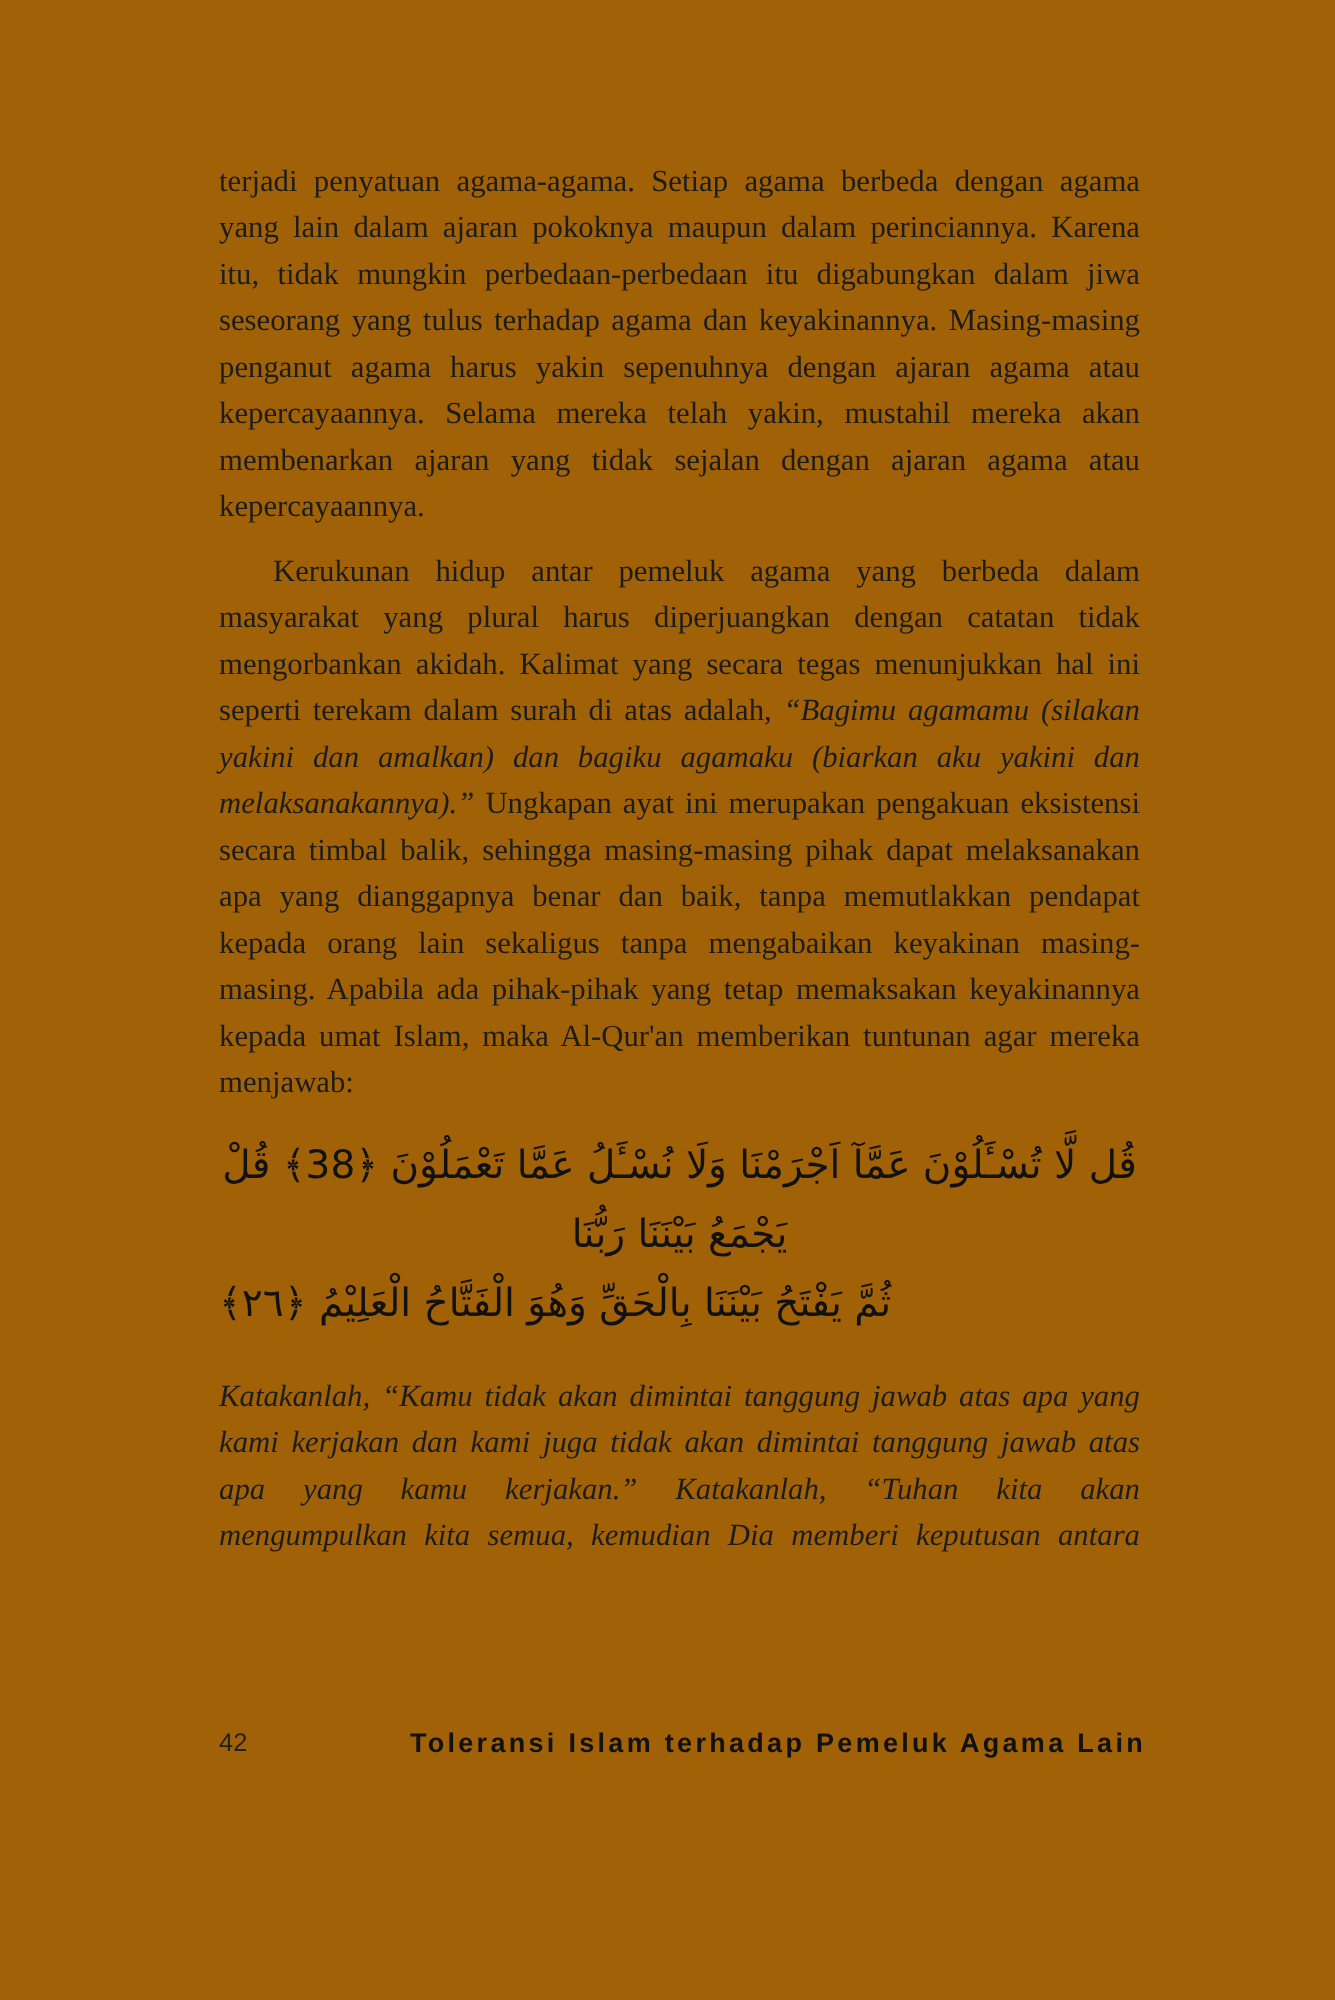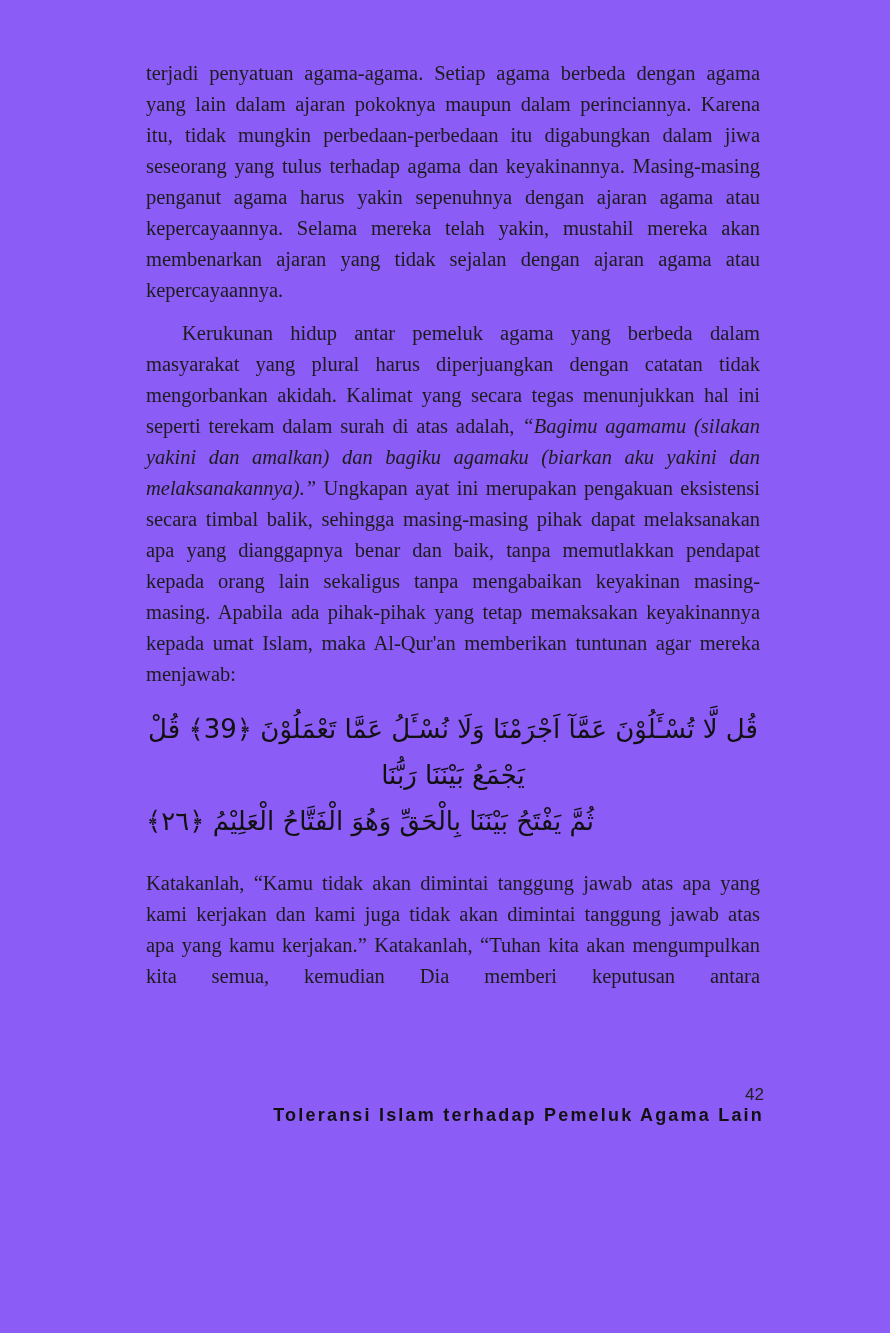--- a/index.html
+++ b/index.html
@@ -5,23 +5,23 @@
   html, body {
     margin: 0;
     padding: 0;
     background: #ffffff;
   }
   .page {
     position: relative;
     width: 890px;
     height: 1333px;
     margin: 0 auto;
-    background: #8b5cf6;
+    background: #a16207;
     box-sizing: border-box;
-    padding: 58px 130px 0 146px;
+    padding: 106px 130px 0 146px;
     font-family: "Liberation Serif", serif;
     color: #1c1c1c;
     overflow: hidden;
   }
   .body-text p {
     margin: 0;
     font-size: 20.5px;
     line-height: 31px;
     text-align: justify;
     word-spacing: 0.08em;
@@ -44,35 +44,35 @@
     color: #111111;
   }
   .arabic-line-1 {
     text-align: center;
   }
   .arabic-line-2 {
     text-align: left;
   }
   .translation {
     margin-top: 24px;
+    font-style: italic;
     font-size: 20.5px;
     line-height: 31px;
     text-align: justify;
     text-align-last: justify;
     word-spacing: 0.1em;
   }
   .footer {
     position: absolute;
-    top: 1085px;
+    top: 1152px;
     left: 146px;
     right: 126px;
     display: flex;
     justify-content: space-between;
-    align-items: flex-end;
-    flex-direction: column;
+    align-items: flex-start;
   }
   .page-number {
     font-family: "Liberation Sans", sans-serif;
     font-size: 17px;
     color: #222222;
   }
   .running-title {
     font-family: "Liberation Sans", sans-serif;
     font-size: 18px;
     font-weight: bold;
@@ -85,21 +85,21 @@
 
 <div class="page">
 
   <div class="body-text">
     <p class="para-1">terjadi penyatuan agama-agama. Setiap agama berbeda dengan agama yang lain dalam ajaran pokoknya maupun dalam perinciannya. Karena itu, tidak mungkin perbedaan-perbedaan itu digabungkan dalam jiwa seseorang yang tulus terhadap agama dan keyakinannya. Masing-masing penganut agama harus yakin sepenuhnya dengan ajaran agama atau kepercayaannya. Selama mereka telah yakin, mustahil mereka akan membenarkan ajaran yang tidak sejalan dengan ajaran agama atau kepercayaannya.</p>
 
     <p class="para-2"><span>Kerukunan hidup antar pemeluk agama yang berbeda dalam masyarakat yang plural harus diperjuangkan dengan catatan tidak mengorbankan akidah. Kalimat yang secara tegas menunjukkan hal ini seperti terekam dalam surah di atas adalah, </span><span class="inline-quote">“Bagimu agamamu (silakan yakini dan amalkan) dan bagiku agamaku (biarkan aku yakini dan melaksanakannya).”</span><span> Ungkapan ayat ini merupakan pengakuan eksistensi  secara timbal balik, sehingga masing-masing pihak dapat melaksanakan apa yang dianggapnya benar dan baik, tanpa memutlakkan pendapat kepada orang lain sekaligus tanpa mengabaikan keyakinan masing-masing. Apabila ada pihak-pihak yang tetap memaksakan keyakinannya kepada umat Islam, maka Al-Qur'an memberikan tuntunan agar mereka menjawab:</span></p>
   </div>
 
   <div class="arabic-block">
-    <div class="arabic-line-1">قُل لَّا تُسْـَٔلُوْنَ عَمَّآ اَجْرَمْنَا وَلَا نُسْـَٔلُ عَمَّا تَعْمَلُوْنَ ﴿39﴾ قُلْ يَجْمَعُ بَيْنَنَا رَبُّنَا</div>
+    <div class="arabic-line-1">قُل لَّا تُسْـَٔلُوْنَ عَمَّآ اَجْرَمْنَا وَلَا نُسْـَٔلُ عَمَّا تَعْمَلُوْنَ ﴿38﴾ قُلْ يَجْمَعُ بَيْنَنَا رَبُّنَا</div>
     <div class="arabic-line-2">ثُمَّ يَفْتَحُ بَيْنَنَا بِالْحَقِّ وَهُوَ الْفَتَّاحُ الْعَلِيْمُ ﴿٢٦﴾</div>
   </div>
 
   <p class="translation">Katakanlah, “Kamu tidak akan dimintai tanggung jawab atas apa yang kami kerjakan dan kami juga tidak akan dimintai tanggung jawab atas apa yang kamu kerjakan.” Katakanlah, “Tuhan kita akan mengumpulkan kita semua, kemudian Dia memberi keputusan antara</p>
 
   <div class="footer">
     <span class="page-number">42</span>
     <span class="running-title">Toleransi Islam terhadap Pemeluk Agama Lain</span>
   </div>
 

